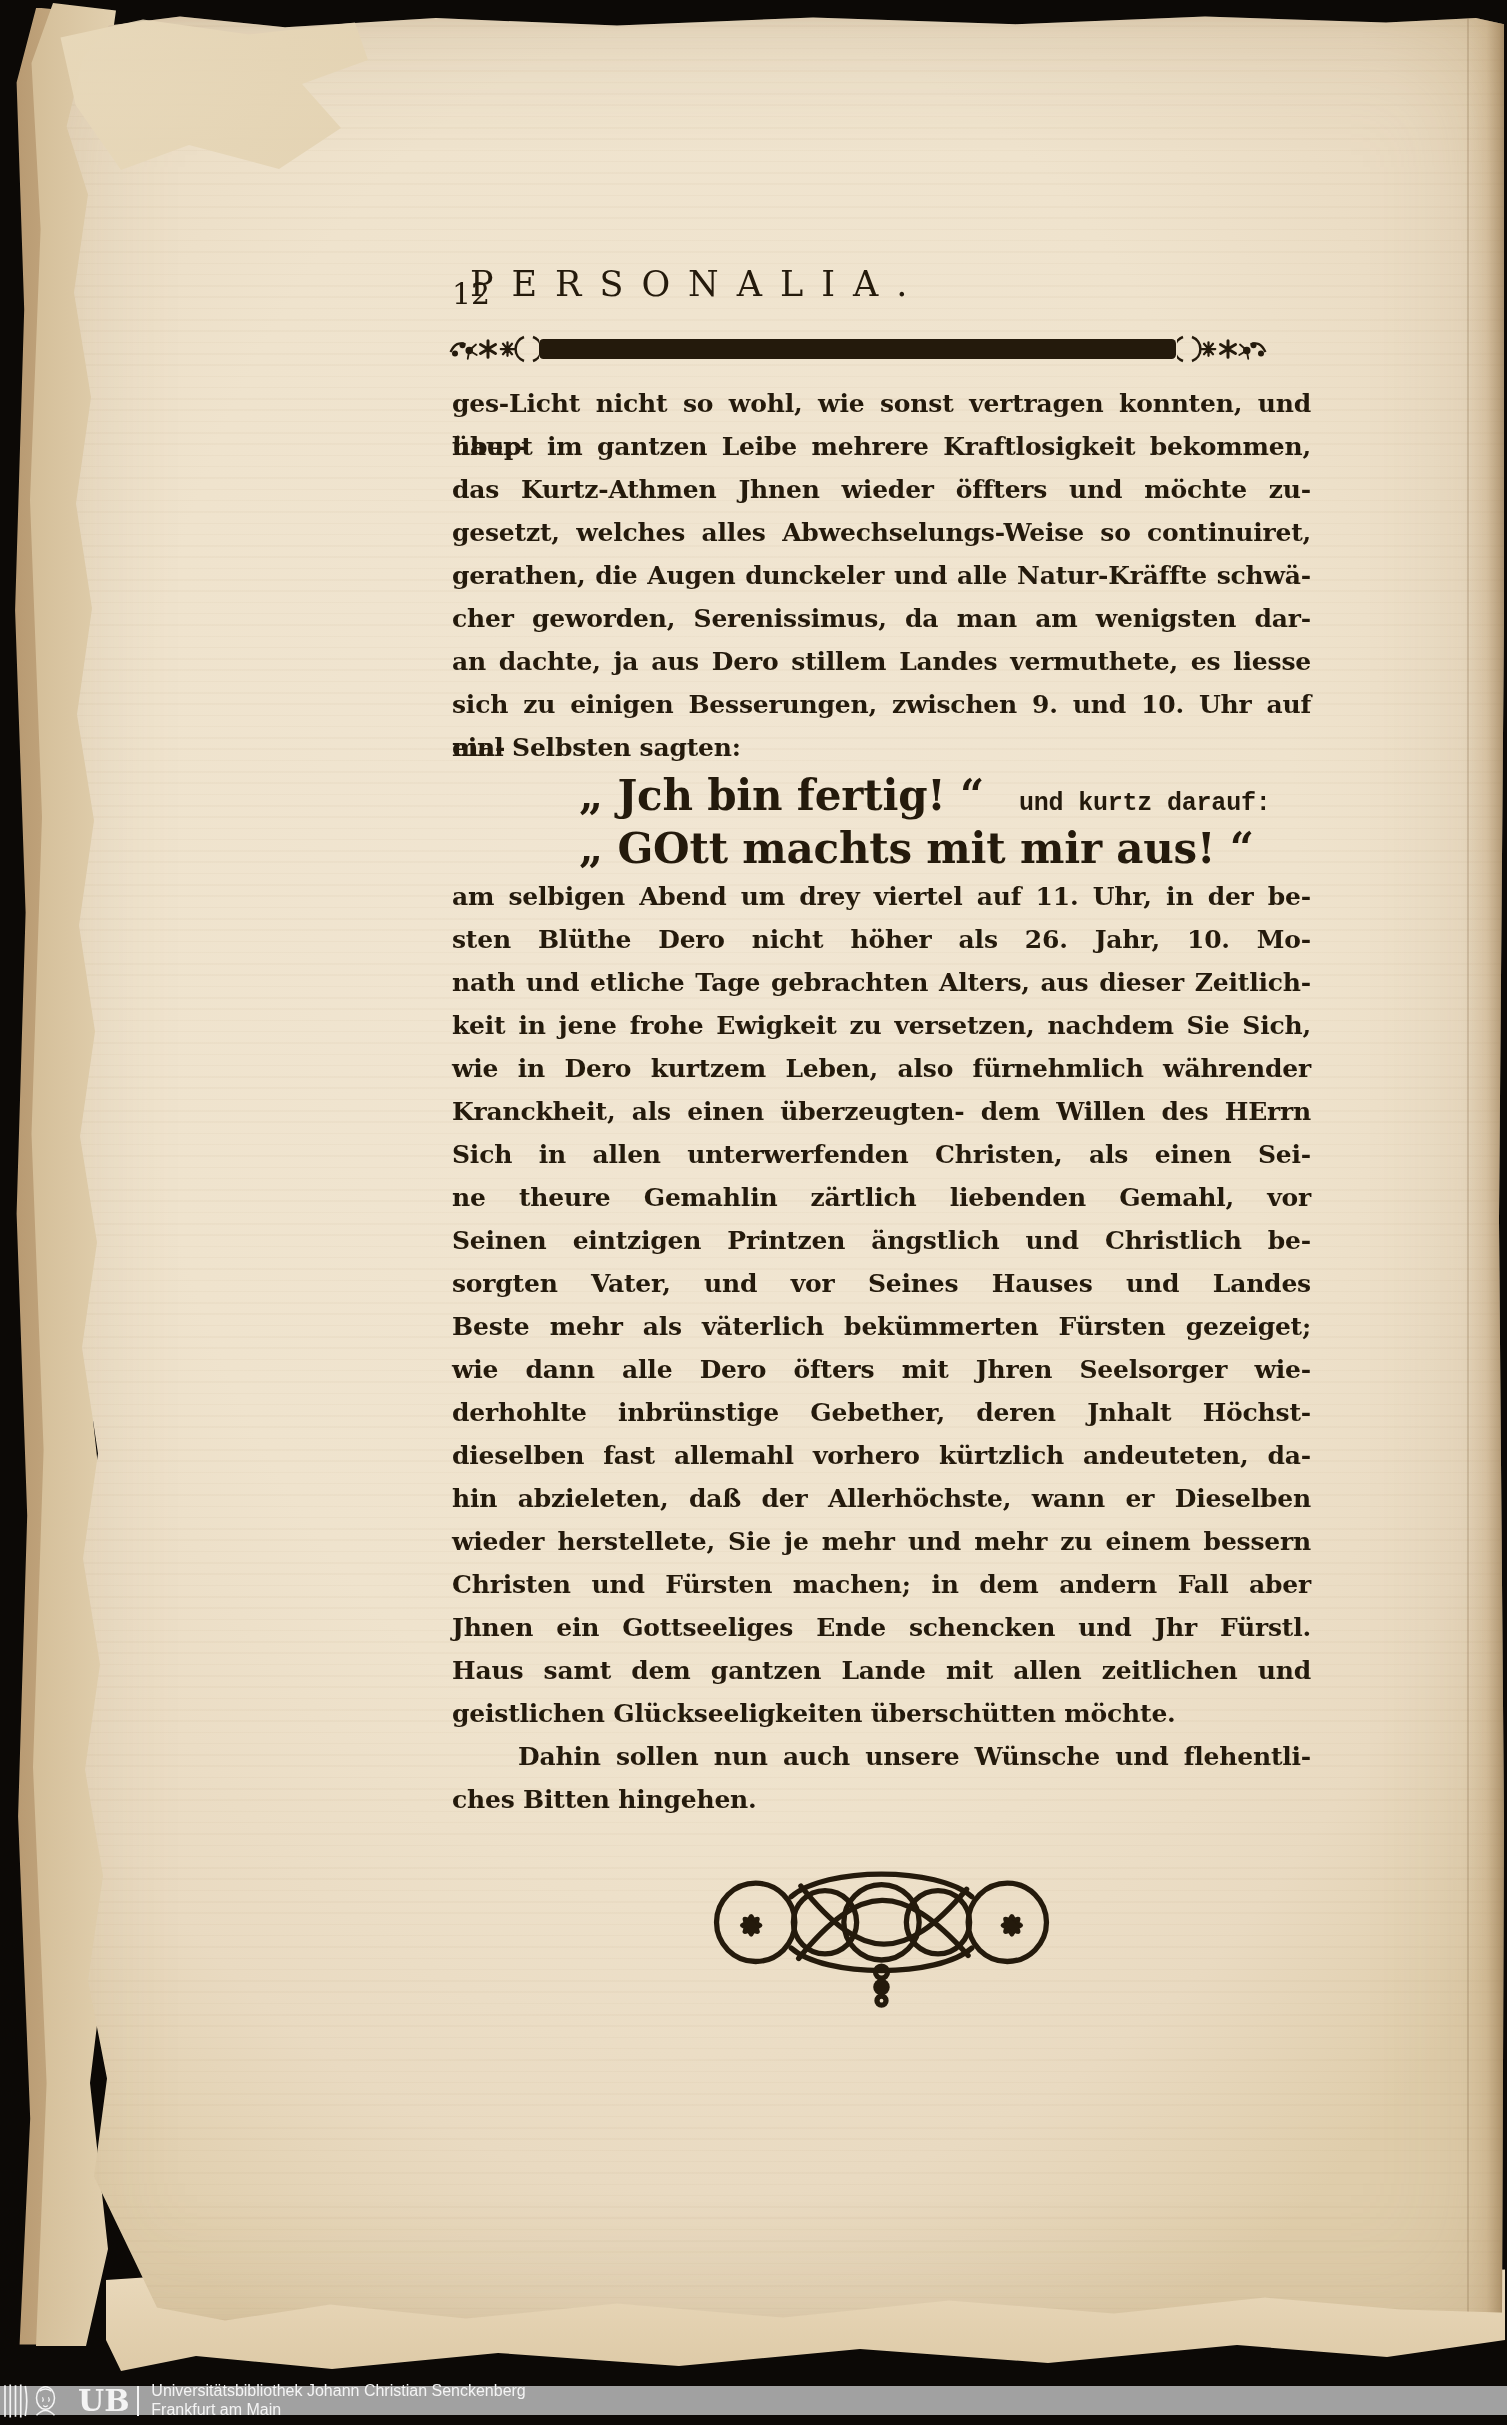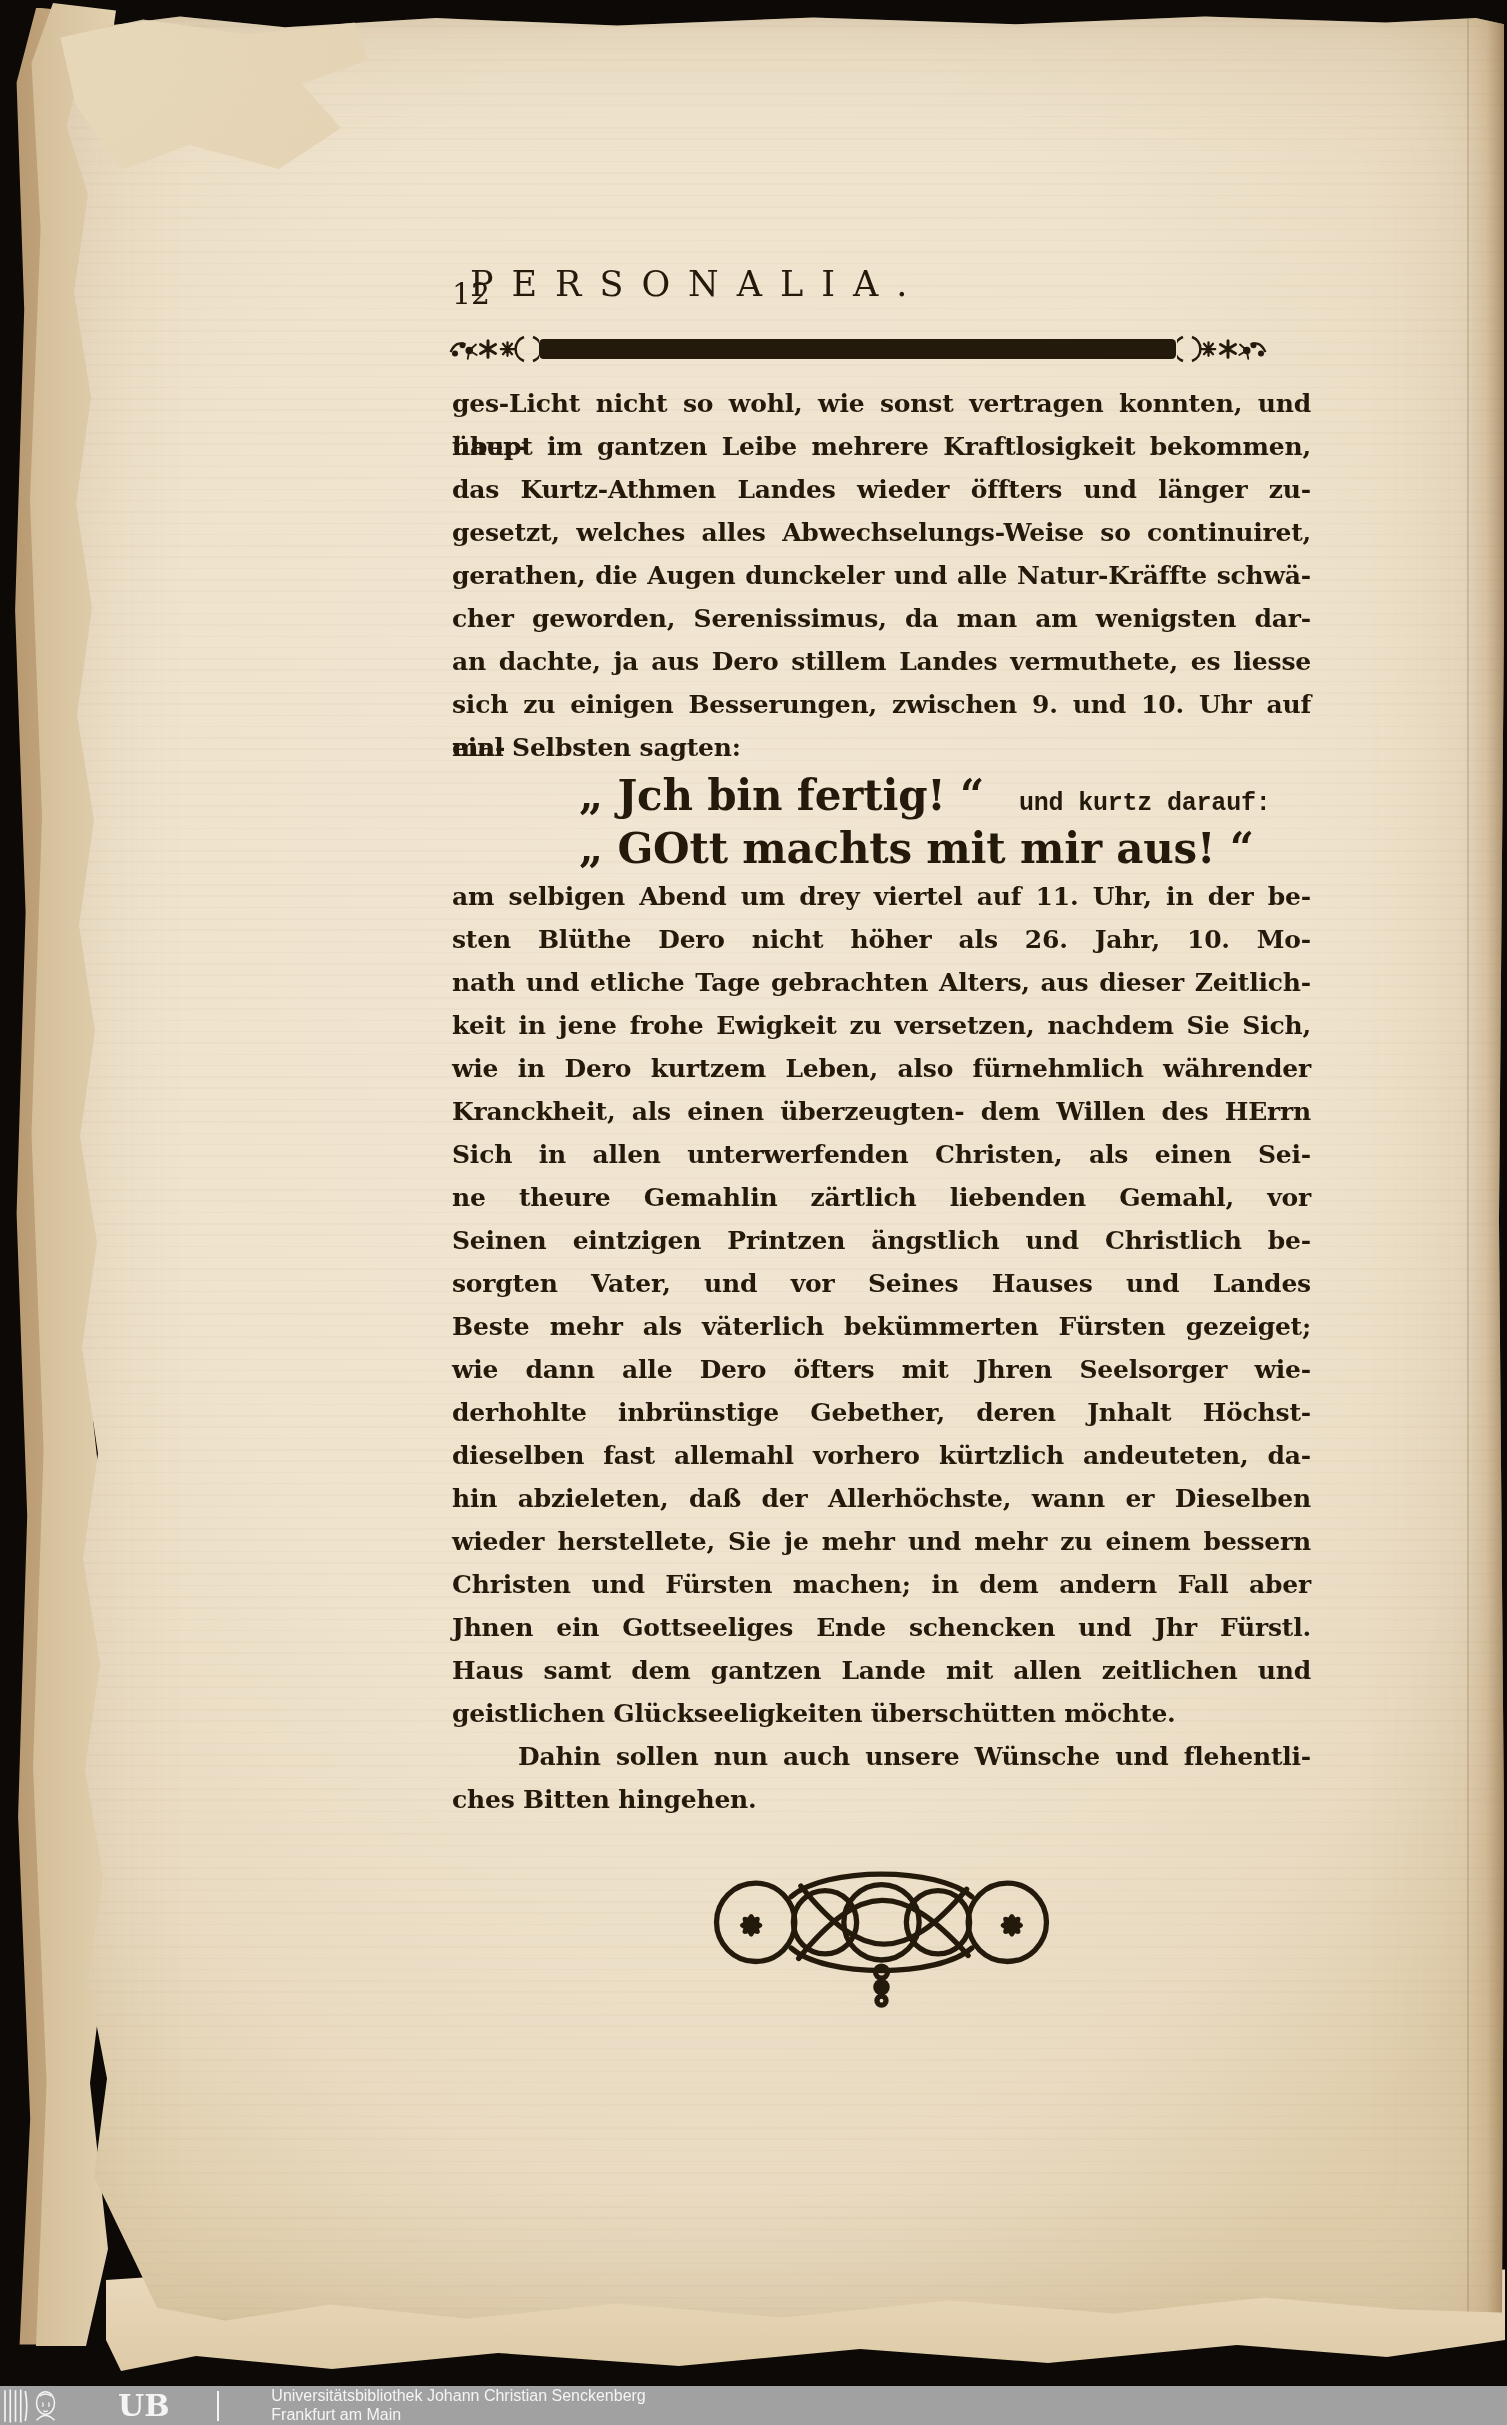--- a/index.html
+++ b/index.html
@@ -65,22 +65,22 @@
   .ln{height:43px;line-height:43px;font-size:25px;font-weight:700;letter-spacing:-0.2px;}
   .ln.j{text-align:justify;text-align-last:justify;}
   .ln.ind{text-align:justify;text-align-last:justify;text-indent:66px;}
   .ln.q{height:53px;line-height:53px;padding-left:127px;}
   .qbig{font-size:42px;font-weight:700;}
   .qtail{font-size:25px;font-weight:700;margin-left:35px;font-family:Liberation Mono, monospace;}
 
   .vignette{display:block;margin:32px auto 0 auto;color:var(--ink);}
 
   
-  .footer{position:absolute;left:0;top:2386px;width:1508px;height:39px;background:var(--bar);z-index:20;
-    display:flex;align-items:center;font-family:"Liberation Sans", sans-serif;gap:40px;}
+  .footer{position:absolute;left:0;top:2386px;width:1508px;height:29px;background:var(--bar);z-index:20;
+    display:flex;align-items:center;font-family:"Liberation Sans", sans-serif;}
   .logo-icon{margin-left:1.5px;flex:0 0 auto;color:var(--white);}
   .logo-abbr{color:var(--white);font-family:"DejaVu Serif", serif;font-weight:700;font-size:30px;line-height:39px;margin-left:1.5px;}
   .logo-div{width:2.3px;height:30px;background:var(--white);margin:0 12px 0 7.5px;}
   .lib-text{color:var(--white);font-size:16px;line-height:1.15;}
 </style>
 </head>
 <body>
 
 <div class="canvas">
   <div class="stack stack-a"></div>
@@ -133,21 +133,21 @@
           </g>
           <path d="M100,4 a17,17 0 0 0 0,32" fill="none" stroke-width="3.4"></path>
           <path d="M112,4 a17,17 0 0 1 0,32" fill="none" stroke-width="3.4"></path>
         </g>
       </svg>
     </div>
 
     <div class="body">
         <div class="ln j">ges-Licht nicht so wohl, wie sonst vertragen konnten, und über-</div>
         <div class="ln j">haupt im gantzen Leibe mehrere Kraftlosigkeit bekommen,</div>
-        <div class="ln j">das Kurtz-Athmen Landes wieder öffters und länger zu-</div>
+        <div class="ln j">das Kurtz-Athmen Jhnen wieder öffters und möchte zu-</div>
         <div class="ln j">gesetzt, welches alles Abwechselungs-Weise so continuiret,</div>
         <div class="ln j">gerathen, die Augen dunckeler und alle Natur-Kräffte schwä-</div>
         <div class="ln j">cher geworden, Serenissimus, da man am wenigsten dar-</div>
         <div class="ln j">an dachte, ja aus Dero stillem Landes vermuthete, es liesse</div>
         <div class="ln j">sich zu einigen Besserungen, zwischen 9. und 10. Uhr auf ein-</div>
         <div class="ln l">mal Selbsten sagten:</div>
         <div class="ln q"><span class="qbig">„ Jch bin fertig! “</span><span class="qtail">und kurtz darauf:</span></div>
         <div class="ln q"><span class="qbig">„ GOtt machts mit mir aus! “</span></div>
         <div class="ln j">am selbigen Abend um drey viertel auf 11. Uhr, in der be-</div>
         <div class="ln j">sten Blüthe Dero nicht höher als 26. Jahr, 10. Mo-</div>

